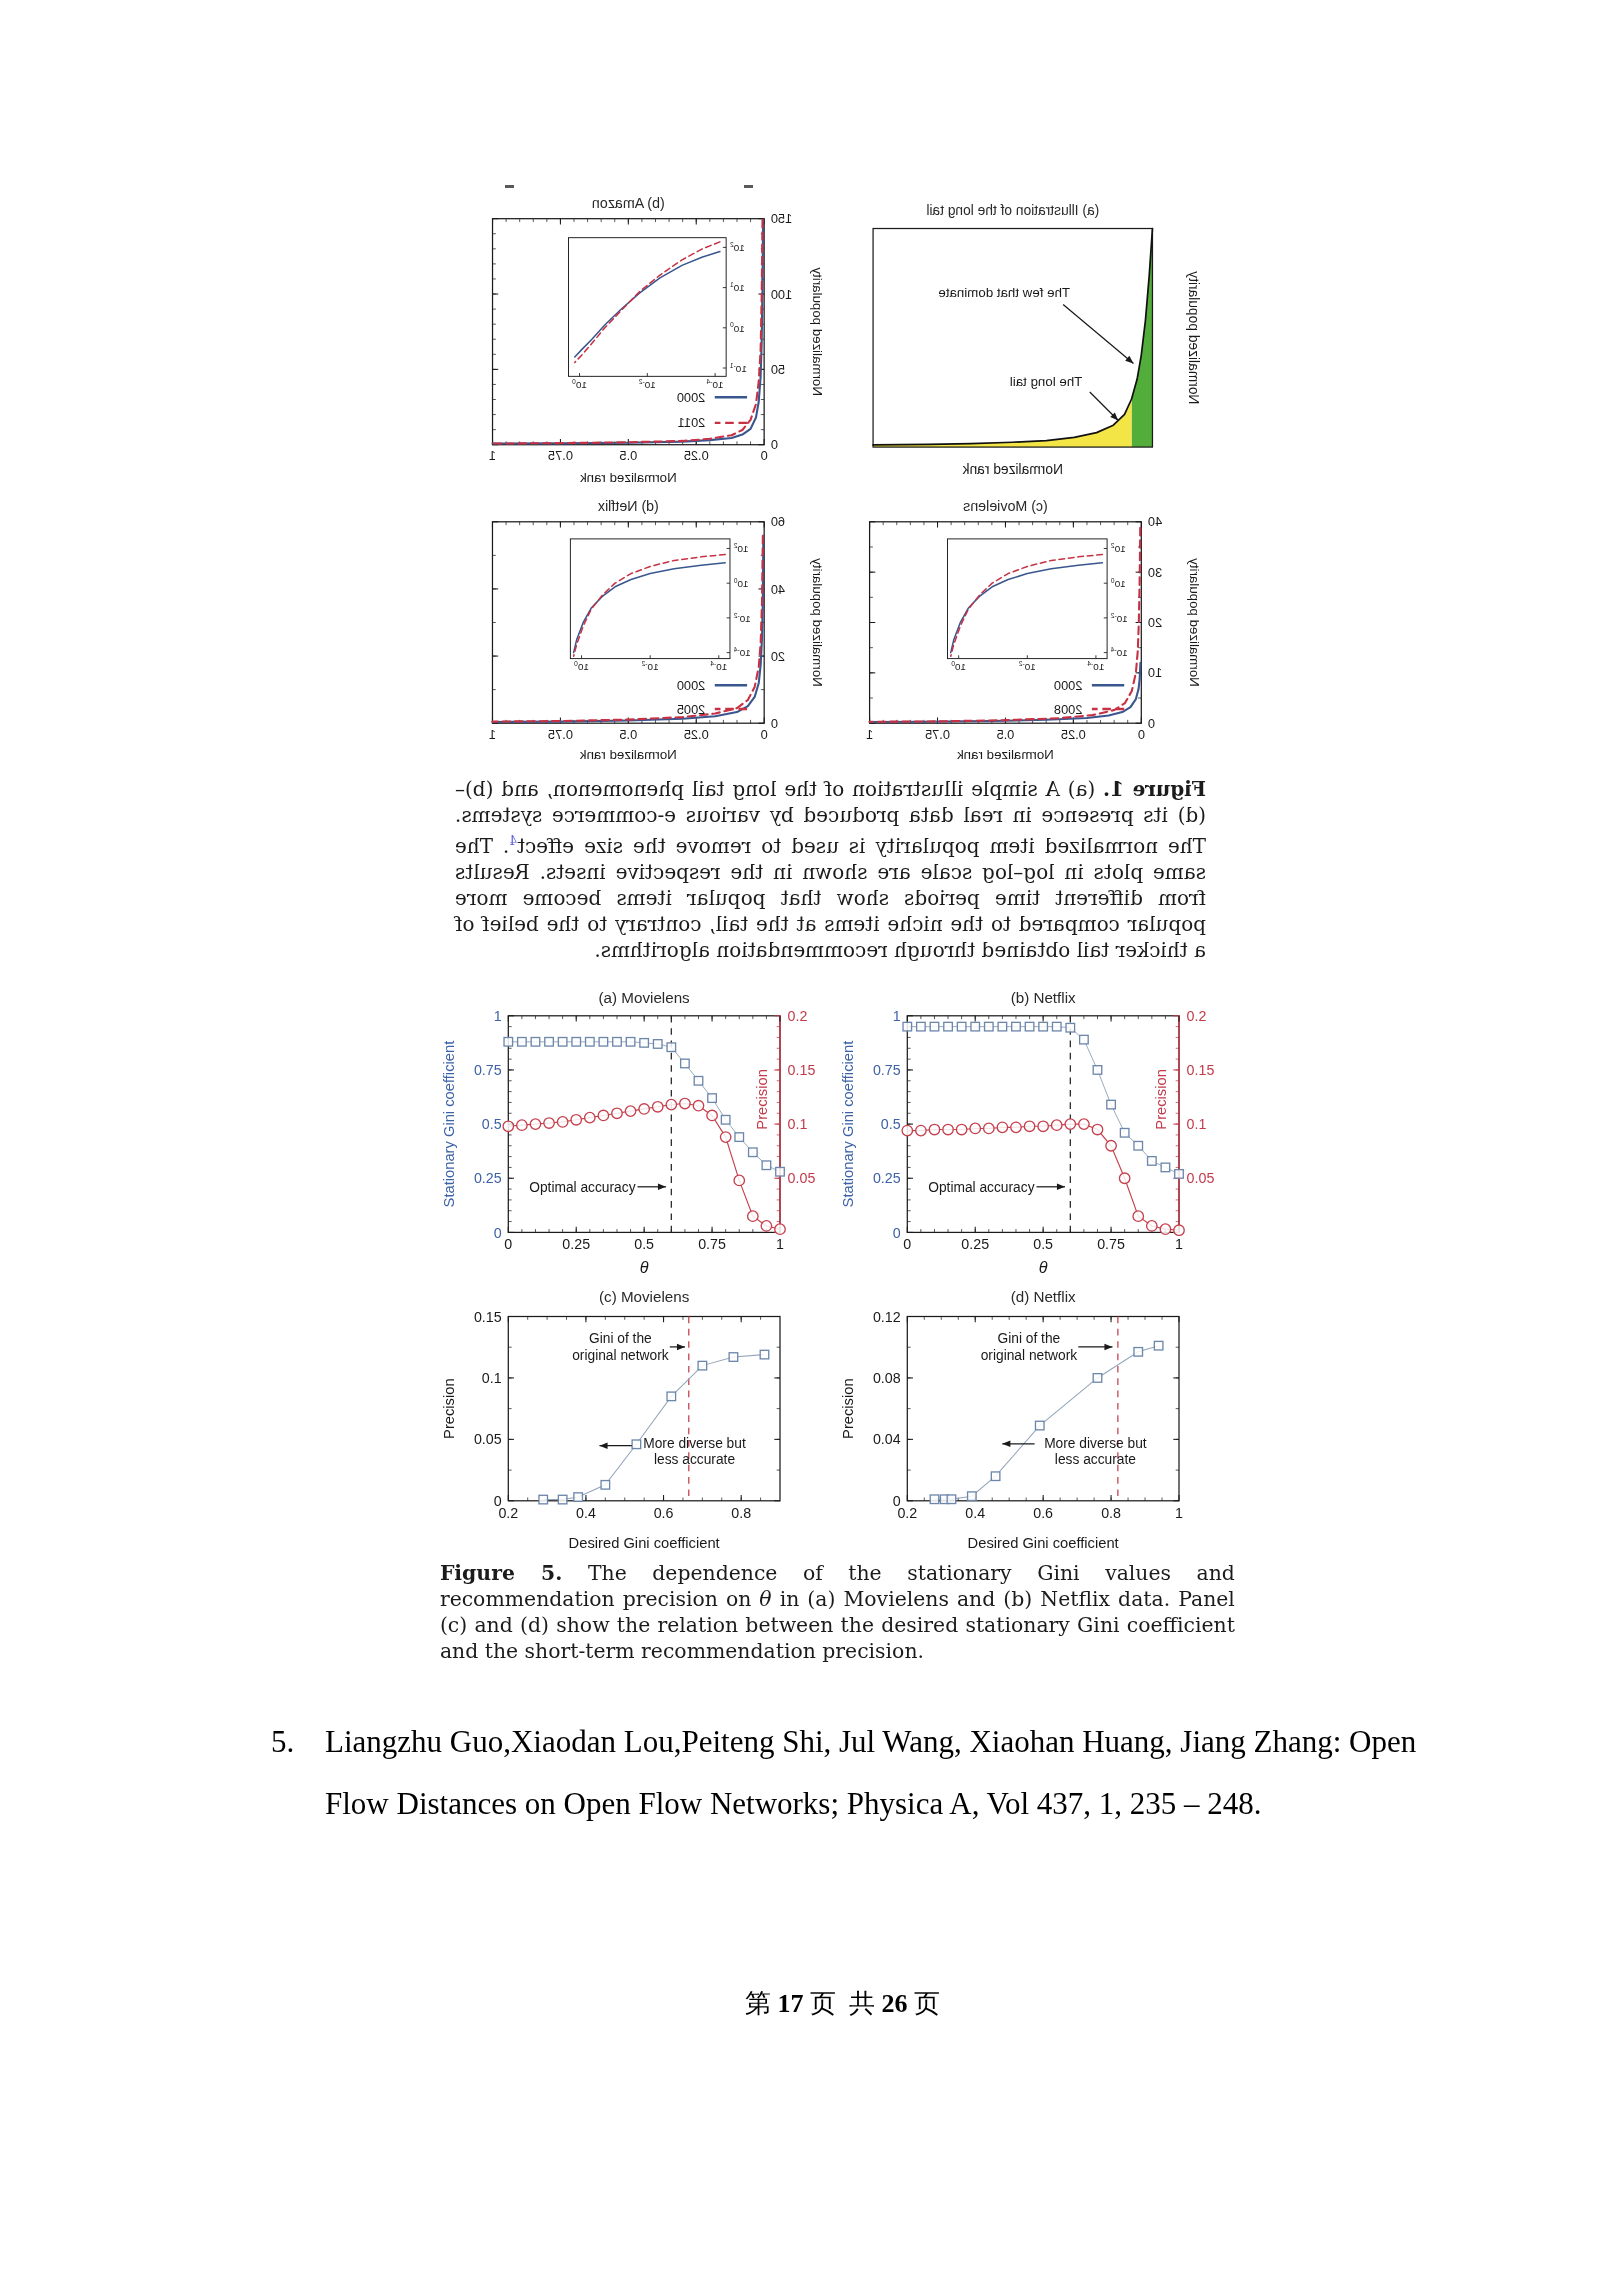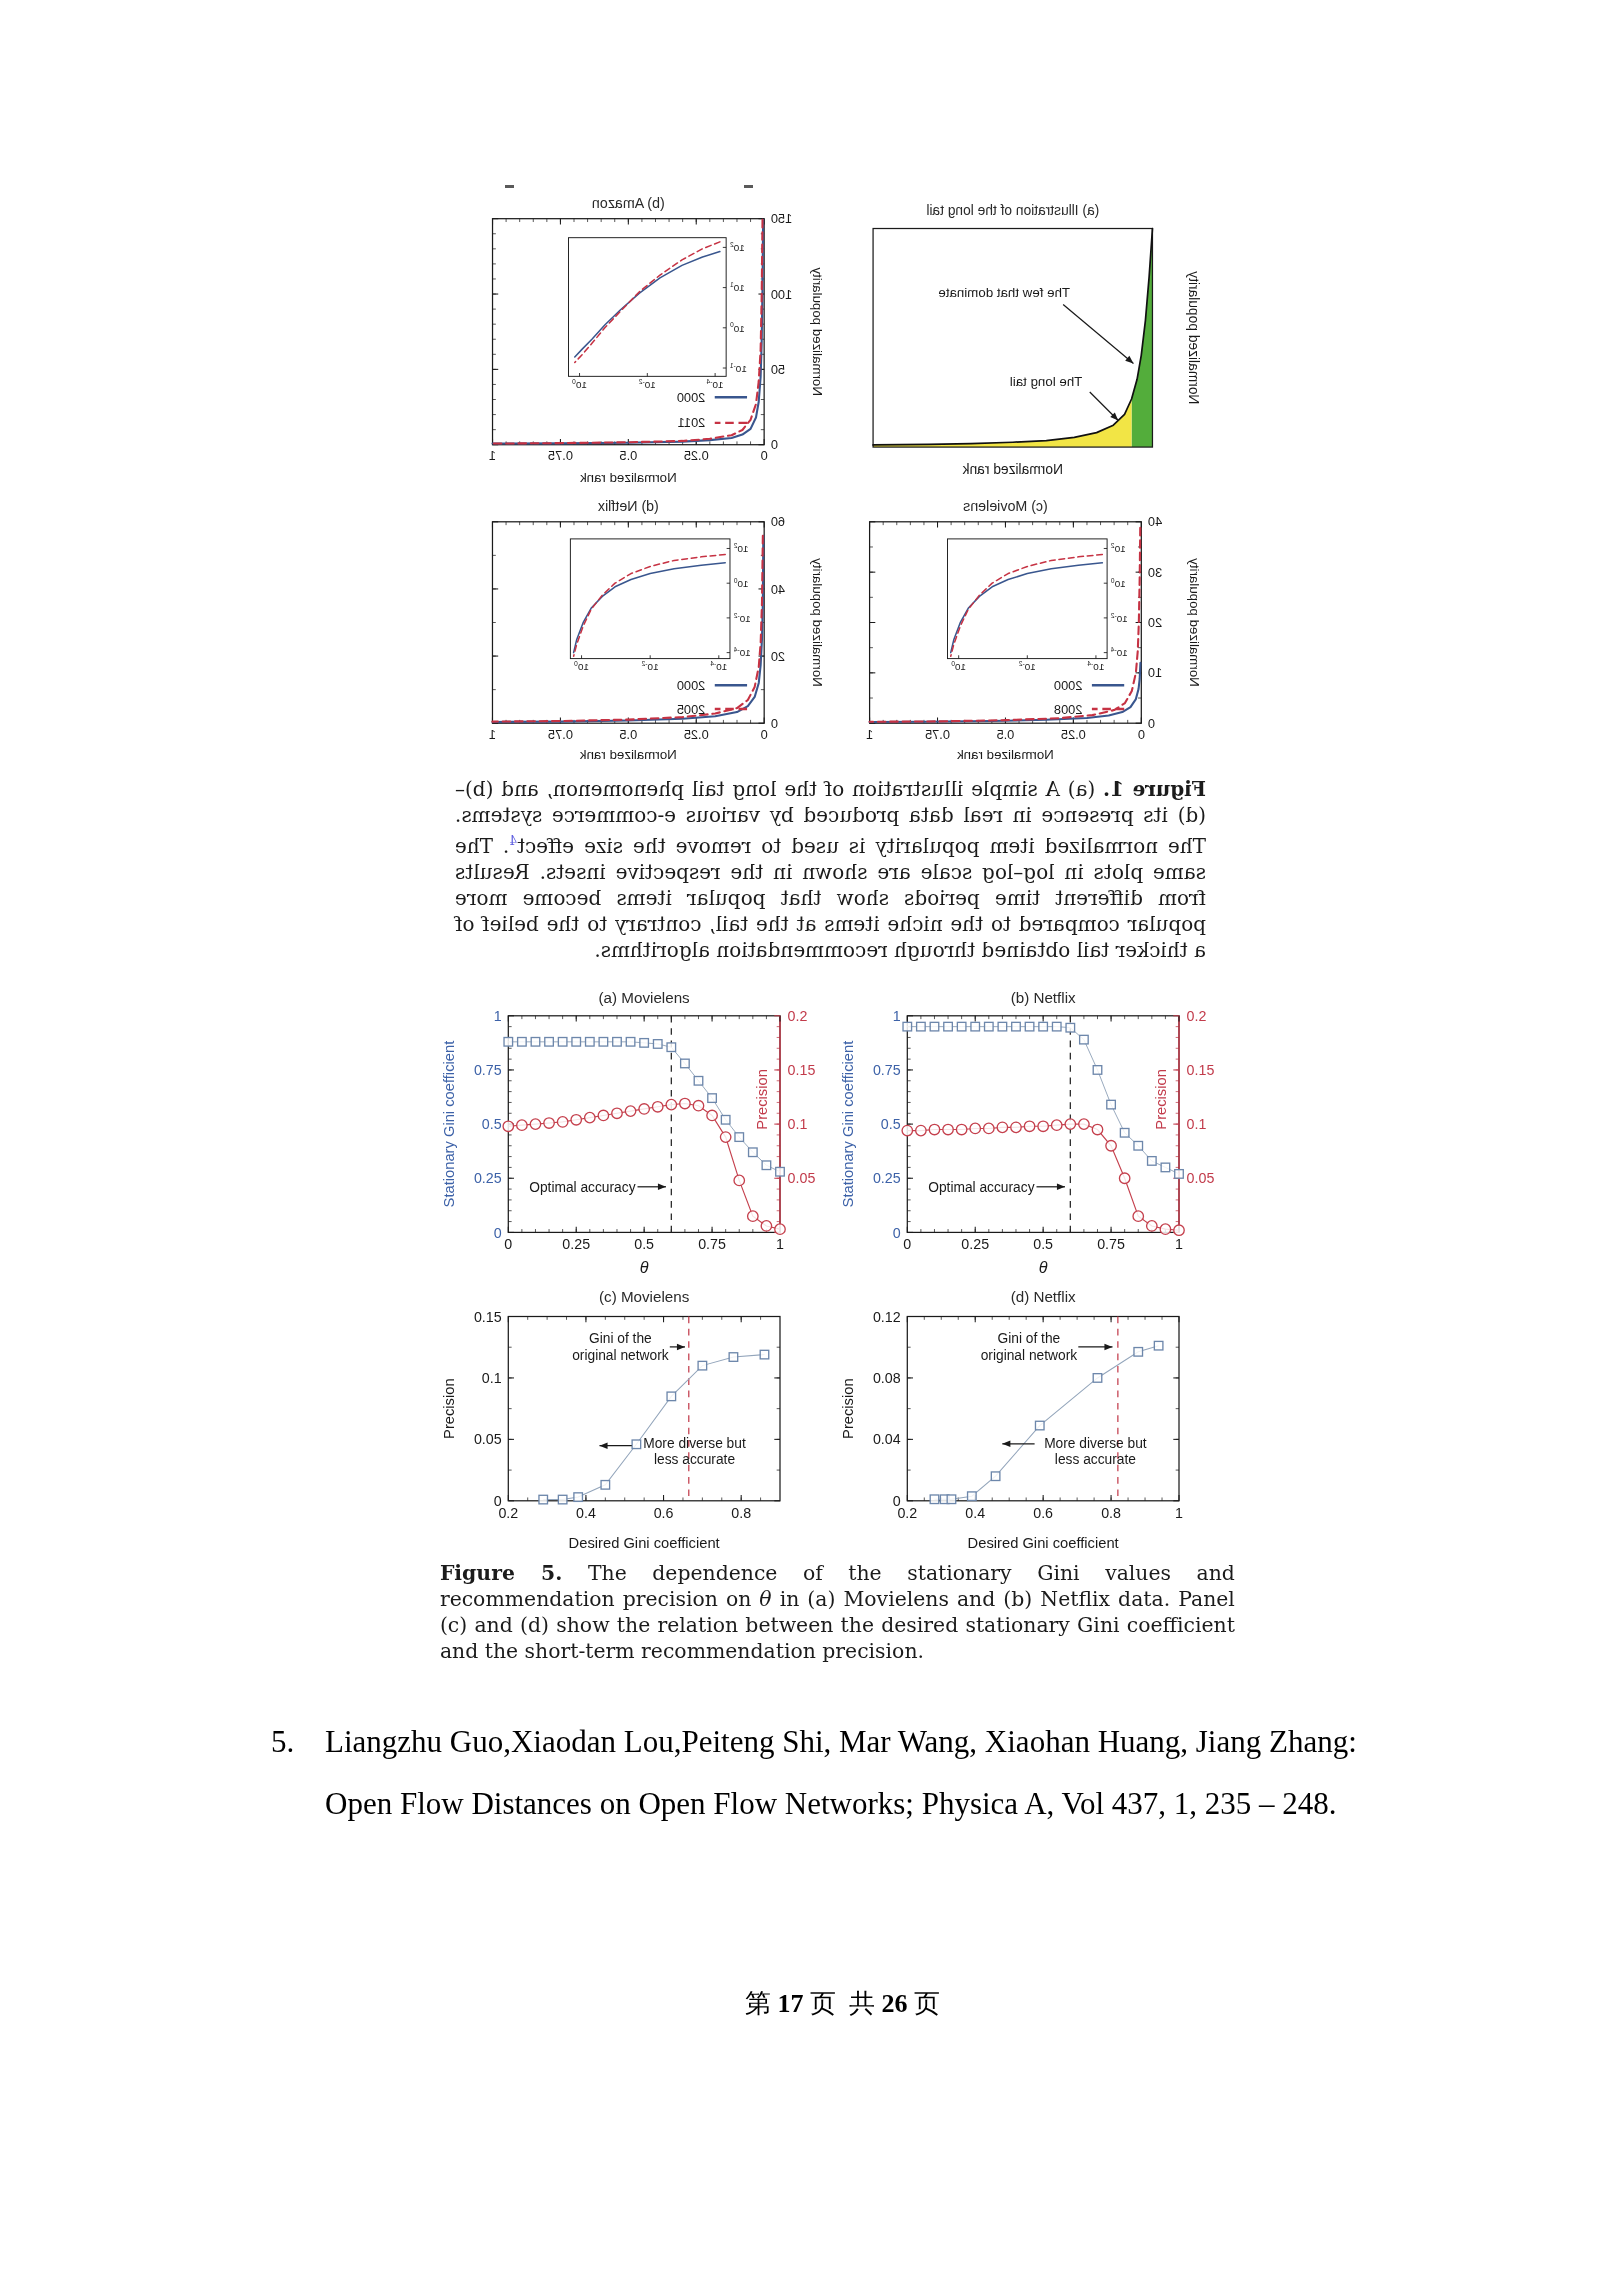--- a/index.html
+++ b/index.html
@@ -903,20 +903,20 @@
         <polygon points="174,166 182.5,169.4 182.5,162.6" fill="#1a1a1a"></polygon>
         <text x="217" y="17" font-size="16" fill="#2a2a2a" text-anchor="middle" font-family="Liberation Sans, sans-serif">(d) Netflix</text>
         <text x="217" y="276" font-size="15.5" fill="#1a1a1a" text-anchor="middle" font-family="Liberation Sans, sans-serif">Desired Gini coefficient</text>
         <text x="17" y="129" font-size="15.5" fill="#1a1a1a" text-anchor="middle" font-family="Liberation Sans, sans-serif" transform="rotate(-90 17 129)">Precision</text>
       </svg>
     <div class="cap cap5"><span style="font-weight: bold;">Figure 5.</span><span> The dependence of the stationary Gini values and recommendation precision on </span><span style="font-style: italic;">θ</span><span> in (a) Movielens and (b) Netflix data. Panel (c) and (d) show the relation between the desired stationary Gini coefficient and the short-term recommendation precision.</span></div>
   </div>
 
   <div class="ref">
     <span class="refnum">5.</span>
-    <span class="reftext">Liangzhu Guo,Xiaodan Lou,Peiteng Shi, Mar Wang, Xiaohan Huang, Jiang Zhang: Open Flow Distances on Open Flow Networks; Physica A, Vol 437, 1, 235 – 248.</span>
+    <span class="reftext">Liangzhu Guo,Xiaodan Lou,Peiteng Shi, Jul Wang, Xiaohan Huang, Jiang Zhang: Open Flow Distances on Open Flow Networks; Physica A, Vol 437, 1, 235 – 248.</span>
   </div>
 
 
   <div class="footer"><span>第 </span><span style="font-weight: bold;">17</span><span> 页  共 </span><span style="font-weight: bold;">26</span><span> 页</span></div>
 
 </div>
 
 
 </body></html>

